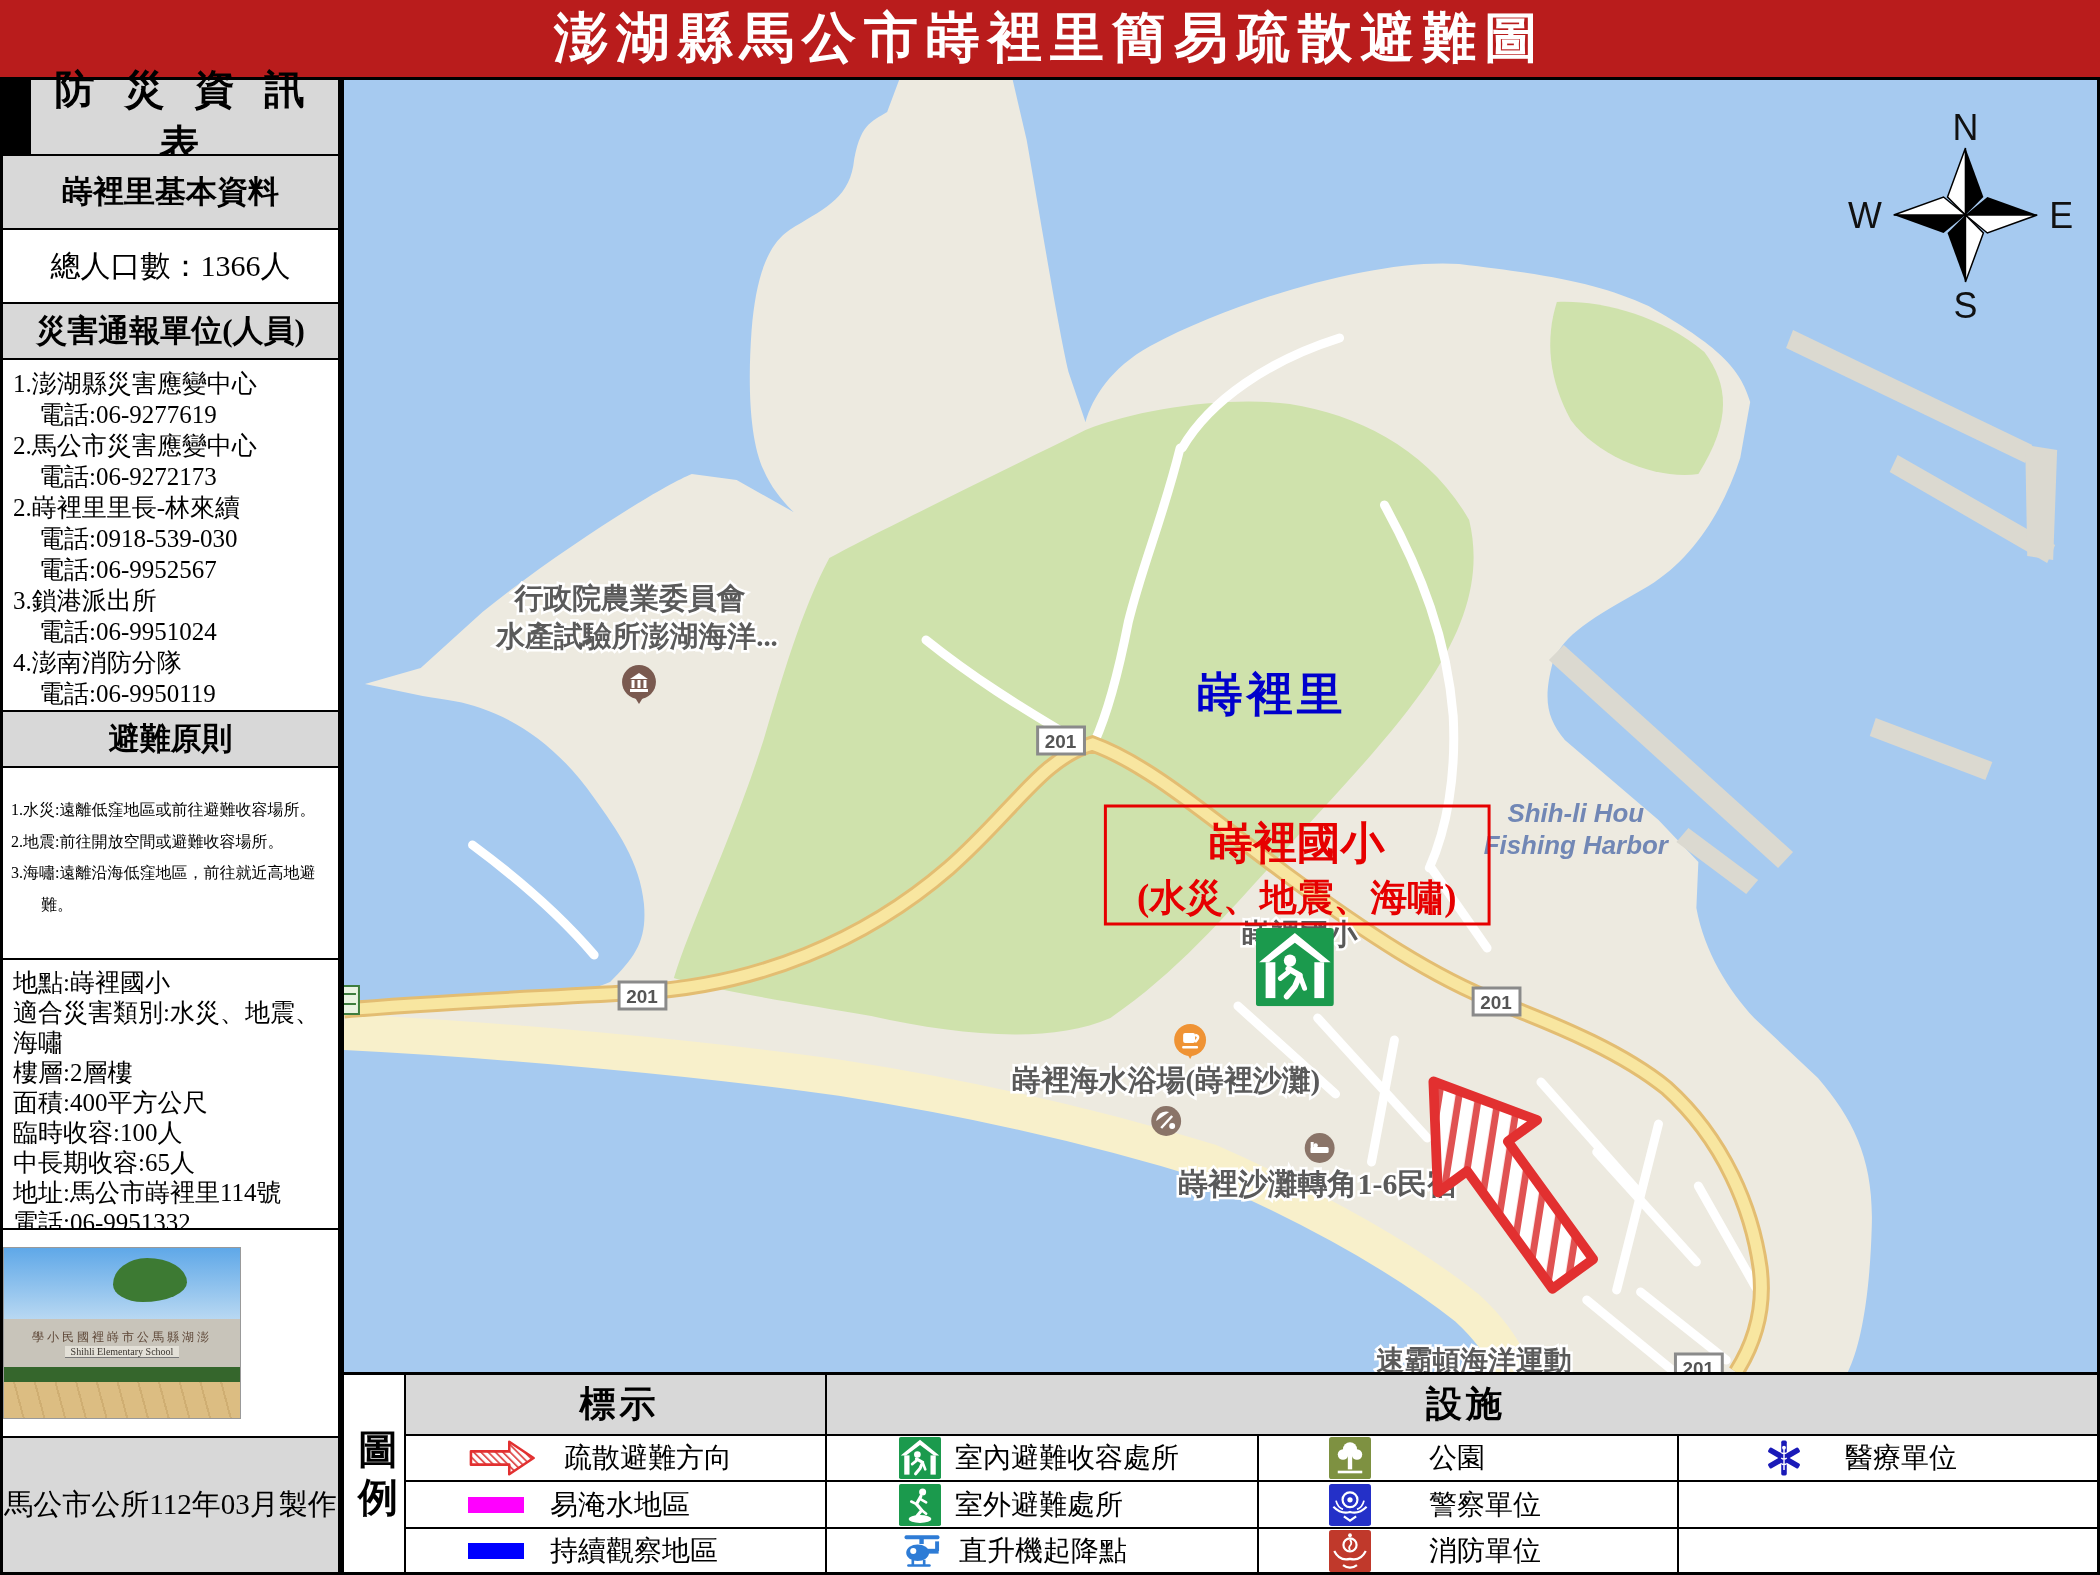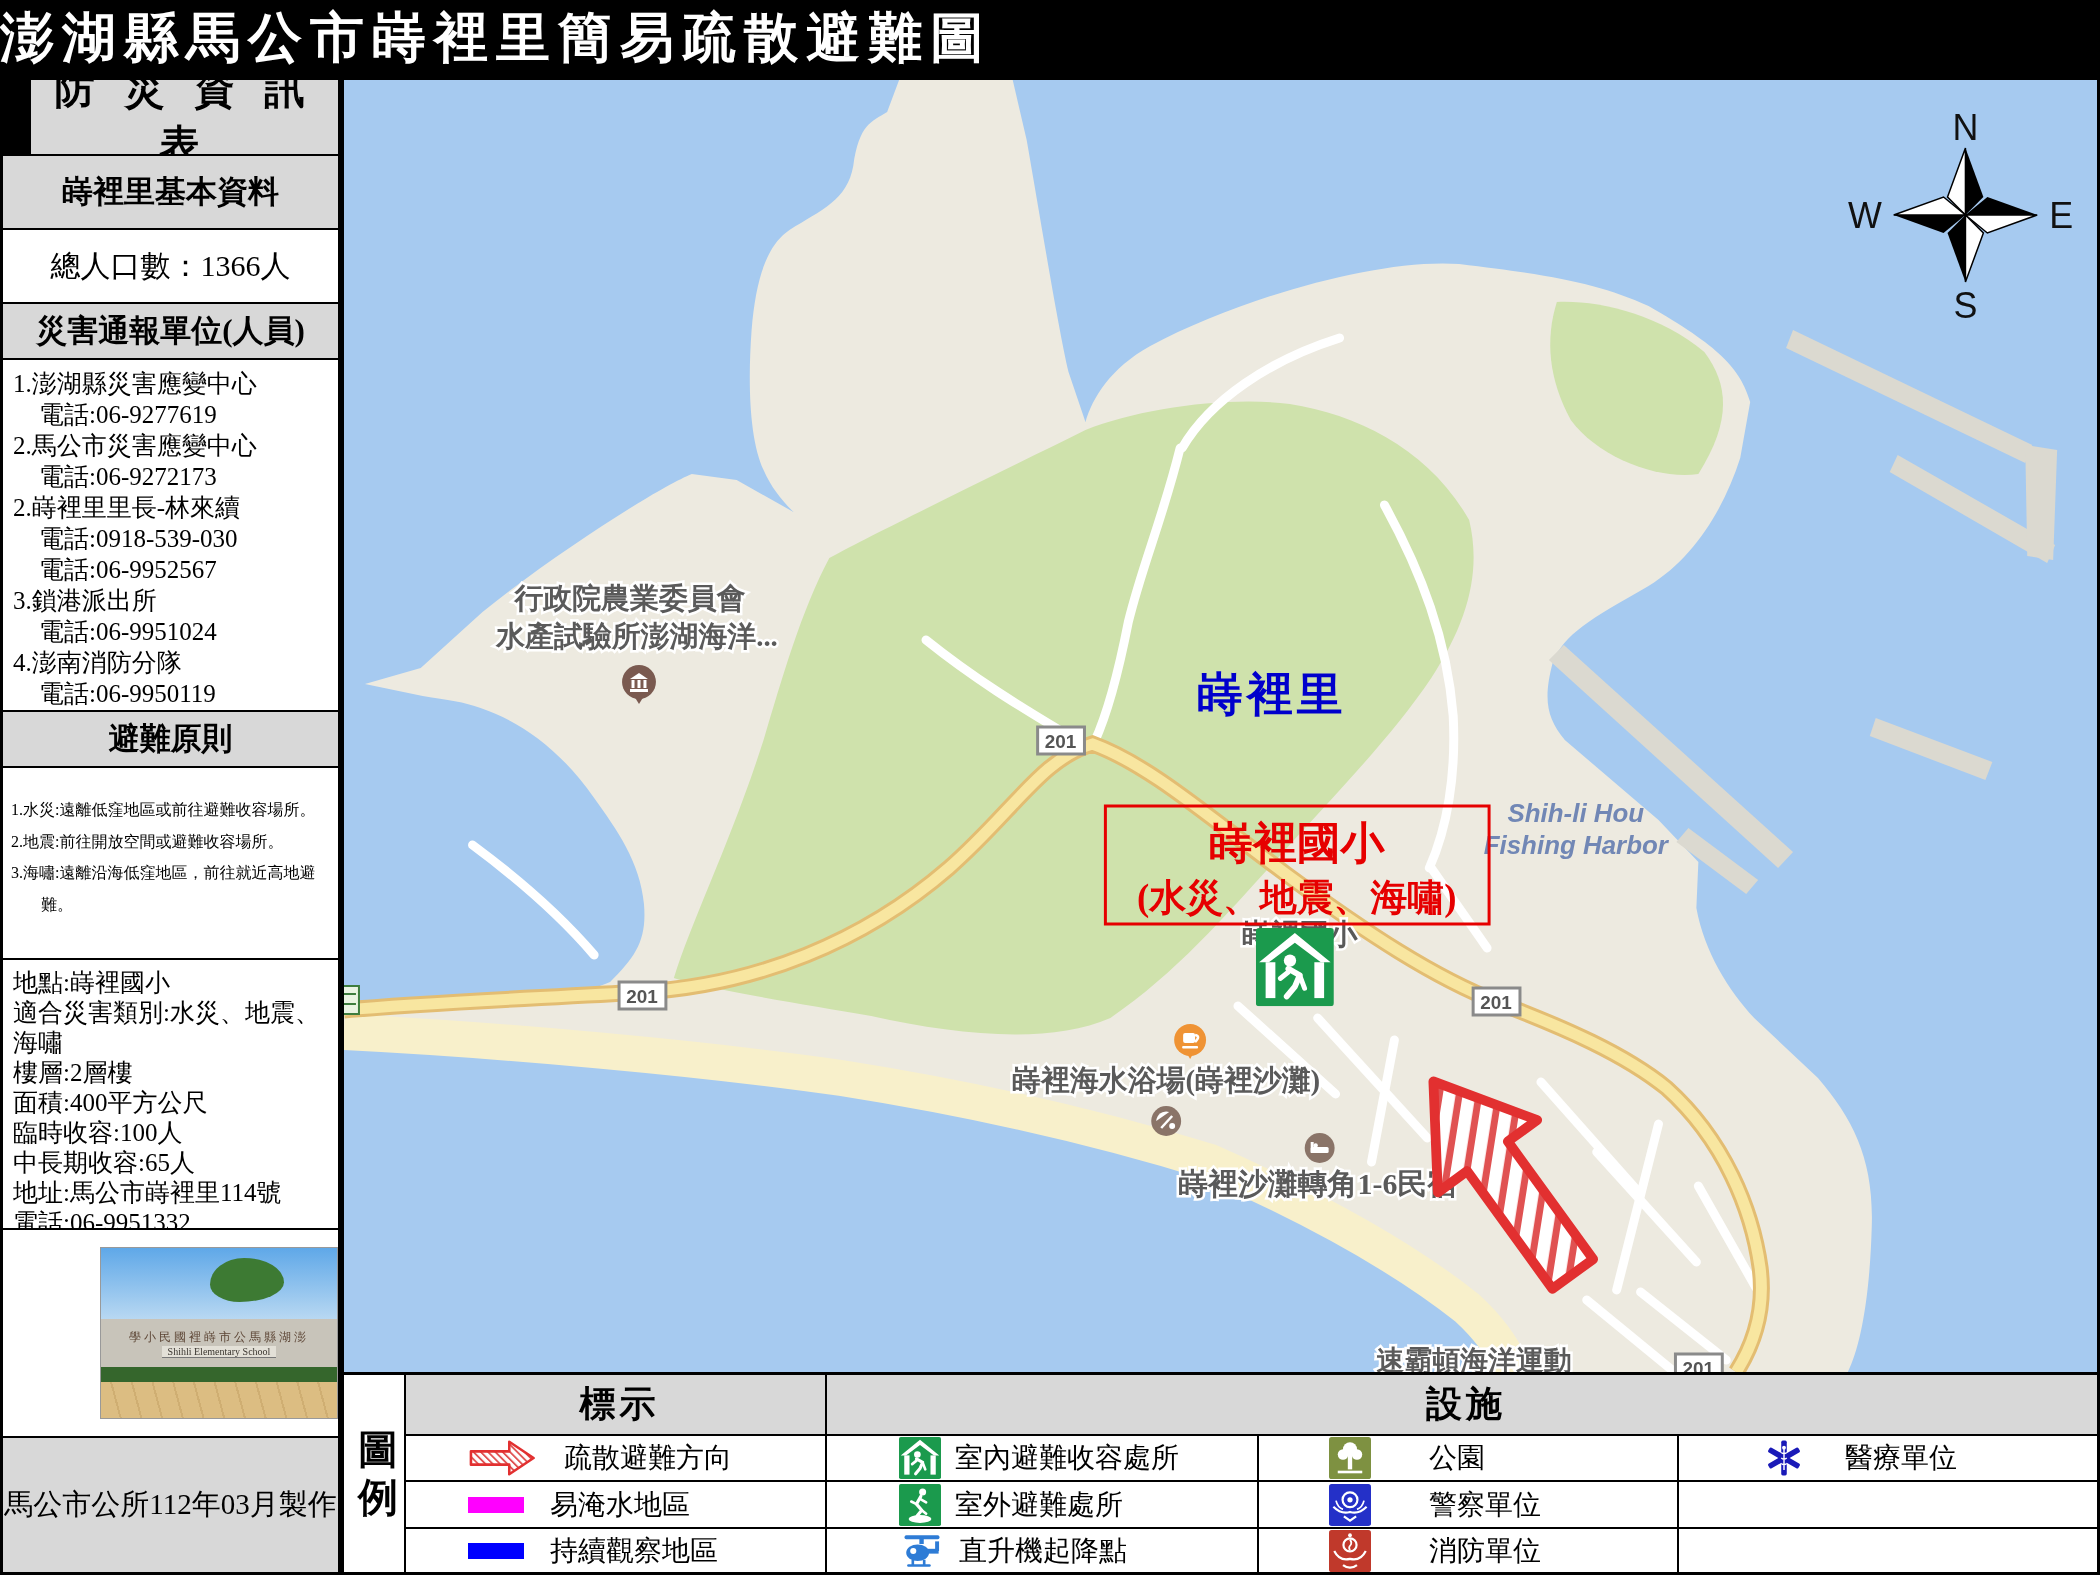--- a/index.html
+++ b/index.html
@@ -1,36 +1,36 @@
 <!DOCTYPE html>
 <html><head>
 <meta charset="utf-8">
 <style>
   html,body{margin:0;padding:0;background:#fff;}
   .page{position:relative;width:2100px;height:1575px;background:#fff;overflow:hidden;
         font-family:"Liberation Serif",serif;}
   
-  .titlebar{position:absolute;left:0;top:0;width:2100px;height:80px;background:#000000;
-            border-bottom:3px solid #000;display:flex;align-items:center;box-sizing:border-box;}
+  .titlebar{position:absolute;left:0;top:0;width:2100px;height:80px;background:#b91c1c;
+            border-bottom:3px solid #000;display:flex;align-items:center;justify-content:center;box-sizing:border-box;}
   .titlebar .t{color:#fff;font-size:54px;font-weight:bold;letter-spacing:8px;}
   
   .sidebar{position:absolute;left:0;top:77px;width:341px;height:1498px;background:#000;
            border:3px solid #000;box-sizing:border-box;display:flex;flex-direction:column;gap:2px;}
   .sb{background:#fff;box-sizing:border-box;}
   .sb.gray{background:#d8d8d8;}
   .sb.center{display:flex;align-items:center;justify-content:center;text-align:center;}
   .sb-h1{font-size:40px;font-weight:bold;letter-spacing:10px;margin-left:28px;}
   .sb-h2{font-size:31px;font-weight:bold;}
   .sb-pop{font-size:30px;}
   .sb-list{padding:8px 6px 0 10px;font-size:25px;line-height:31px;}
   .sb-list .ind{padding-left:26px;}
   .sb-princ{padding:26px 4px 0 8px;font-size:16px;line-height:31.5px;}
   .sb-princ div{padding-left:30px;text-indent:-30px;}
   .sb-shel{padding:8px 4px 16px 10px;font-size:25px;line-height:30px;}
-  .photo-wrap{display:flex;align-items:center;justify-content:flex-end;}
+  .photo-wrap{display:flex;align-items:center;justify-content:flex-start;}
   .photo{width:236px;height:170px;border:1px solid #999;position:relative;overflow:hidden;background:#bcd9f2;}
   .ph-sky{position:absolute;left:0;top:0;width:100%;height:42%;background:linear-gradient(#5fa8e8,#b8d8f2);}
   .ph-tree{position:absolute;left:46%;top:6%;width:74px;height:44px;background:#3d7a33;
            border-radius:46% 54% 60% 40%/60% 55% 45% 40%;}
   .ph-wall{position:absolute;left:0;top:42%;width:100%;height:28%;background:#c8c4ba;
            display:flex;flex-direction:column;align-items:center;justify-content:center;}
   .ph-zh{font-size:12px;color:#5d4636;letter-spacing:3px;white-space:nowrap;}
   .ph-en{font-size:10px;color:#3a352f;background:#e3e0d7;padding:0 6px;border-bottom:1px solid #777;white-space:nowrap;}
   .ph-hedge{position:absolute;left:0;top:70%;width:100%;height:9%;background:#35662c;}
   .ph-ground{position:absolute;left:0;top:79%;width:100%;height:21%;

